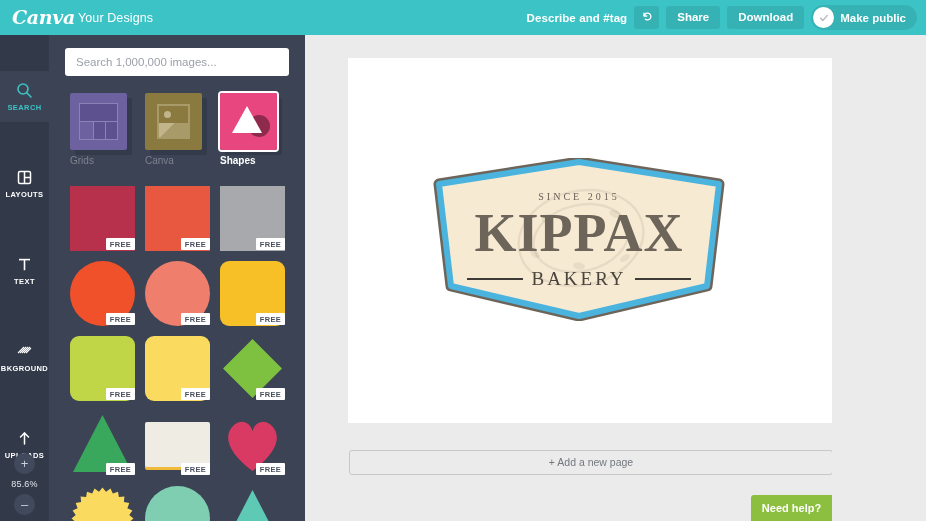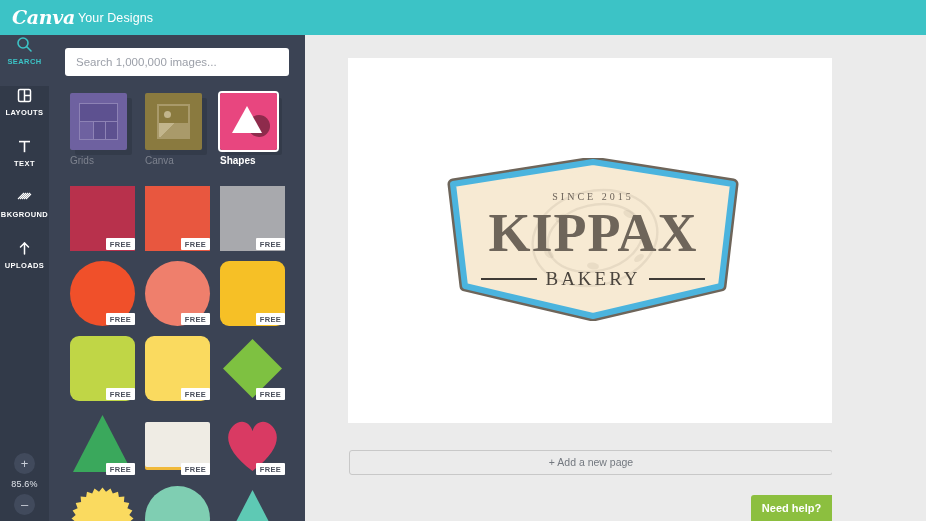--- a/index.html
+++ b/index.html
@@ -49,22 +49,23 @@
   }
   .mp-label { color: #ffffff; font-size: 11.5px; font-weight: bold; }
 
   
   .rail {
     position: absolute; left: 0; top: 35px; width: 49px; height: 486px;
     background: #323a49;
   }
   .rail-item {
     height: 51px; display: flex; flex-direction: column;
-    align-items: center; justify-content: flex-start; gap: 3px; cursor: pointer;
+    align-items: center; justify-content: center; gap: 3px; cursor: pointer;
     color: #ffffff;
+    margin-top: 36px;
   }
   .rail-item.active { color: #3cc3c6; background: #3b4354; }
   .rail-label { font-size: 7.5px; letter-spacing: 0.4px; font-weight: bold; }
   .rail-icon { height: 19px; display: flex; align-items: center; }
   .rail-bottom {
     position: absolute; bottom: 0; left: 0; width: 49px;
     display: flex; flex-direction: column; align-items: center; gap: 5px; padding-bottom: 6px;
   }
   .zoom-btn {
     width: 21px; height: 21px; border-radius: 50%; background: #414a5c;
@@ -174,21 +175,21 @@
   .pt-ico { cursor: pointer; opacity: 0.55; }
 
   .needhelp {
     position: absolute; right: 0; bottom: 0; width: 81px; height: 26px;
     background: #8cbf3f; color: #ffffff; font-size: 11px; font-weight: bold;
     border: none; border-radius: 3px 0 0 0; cursor: pointer; line-height: 26px;
     font-family: "Liberation Sans", sans-serif;
   }
 
   
-  .logo-art { position: absolute; left: 95px; top: 100px; width: 300px; height: 163px; }
+  .logo-art { position: absolute; left: 81px; top: 100px; width: 300px; height: 163px; }
   .badge-txt {
     position: absolute; left: 0; right: 0; text-align: center;
     font-family: "Liberation Serif", serif; color: #6a6158;
   }
   .since { top: 33px; font-size: 10px; letter-spacing: 3px; }
   .kippax {
     top: 44px; font-size: 54px; font-weight: bold; letter-spacing: 1px; color: #6e655a;
   }
   .bakery-row {
     position: absolute; left: 0; right: 0; top: 110px;
@@ -204,20 +205,42 @@
 <body>
 
 <div class="app">
 
   <div class="topbar">
     <div class="logo-wrap">
       <div class="canva-logo">Canva</div>
     </div>
     <div class="your-designs">Your Designs</div>
 
+    <div class="topbar-right">
+      <div class="describe-tag">Describe and #tag</div>
+
+      <button class="tb-btn undo-btn">
+        <svg width="12" height="12" viewBox="0 0 12 12">
+          <path d="M3 3.2 L3 6 L5.8 6" fill="none" stroke="#ffffff" stroke-width="1.3" stroke-linecap="round" stroke-linejoin="round"></path>
+          <path d="M3.2 5.6 A3.4 3.4 0 1 1 4.4 9.2" fill="none" stroke="#ffffff" stroke-width="1.3" stroke-linecap="round"></path>
+        </svg>
+      </button>
+
+      <button class="tb-btn">Share</button>
+      <button class="tb-btn">Download</button>
+
+      <div class="make-public">
+        <span class="mp-check">
+          <svg width="12" height="12" viewBox="0 0 12 12">
+            <path d="M2.6 6.2 L4.8 8.4 L9.2 3.6" fill="none" stroke="#b9bcc2" stroke-width="1.5" stroke-linecap="round" stroke-linejoin="round"></path>
+          </svg>
+        </span>
+        <span class="mp-label">Make public</span>
+      </div>
+    </div>
   </div>
 
   <div class="rail">
 
     <div class="rail-item active">
       <span class="rail-icon">
         <svg width="17" height="17" viewBox="0 0 17 17">
           <circle cx="7" cy="7" r="5" fill="none" stroke="currentColor" stroke-width="1.6"></circle>
           <line x1="10.8" y1="10.8" x2="15" y2="15" stroke="currentColor" stroke-width="1.6" stroke-linecap="round"></line>
         </svg>

